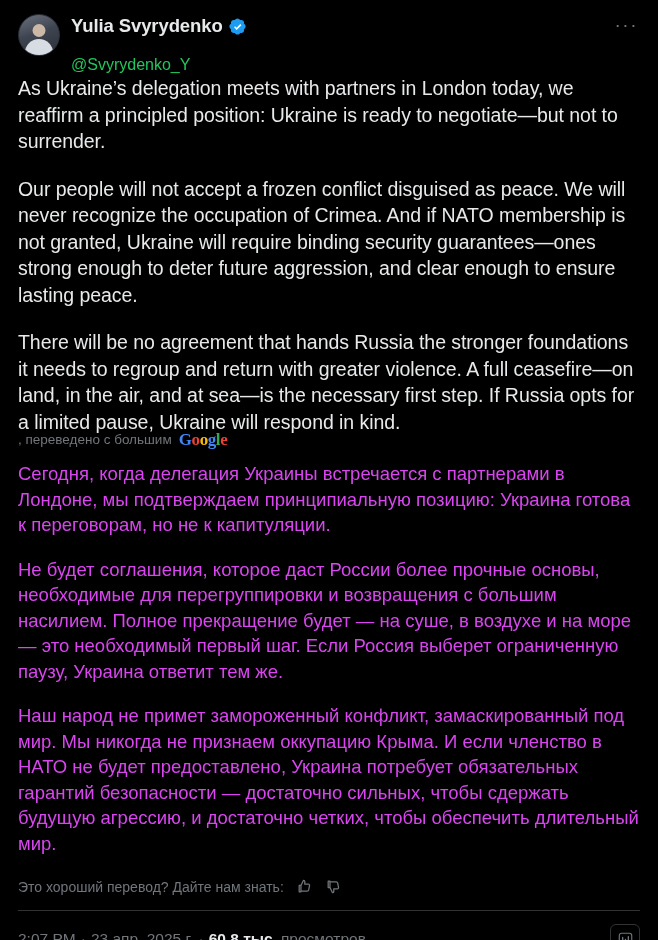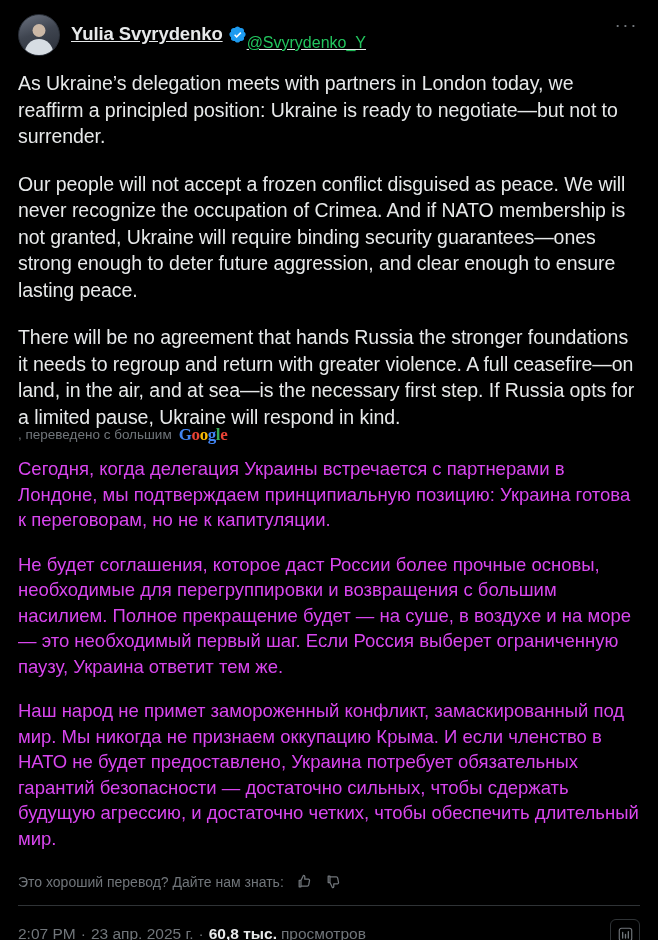--- a/index.html
+++ b/index.html
@@ -55,24 +55,23 @@
     left: 50%;
     bottom: -6px;
     transform: translateX(-50%);
     width: 28px;
     height: 22px;
     border-radius: 14px 14px 0 0;
     background: #d7dde3;
   }
   .names {
     display: flex;
-    flex-direction: row;
+    flex-direction: column;
     min-width: 0;
     padding-top: 1px;
-    text-decoration: underline;
   }
   .name-row {
     display: flex;
     align-items: center;
     gap: 5px;
   }
   .display-name {
     font-size: 18.5px;
     font-weight: bold;
     color: #e7e9ea;
@@ -97,21 +96,20 @@
     color: #71767b;
     font-size: 19px;
     line-height: 14px;
     letter-spacing: 1.5px;
     padding: 4px 2px 0 10px;
     cursor: pointer;
     user-select: none;
   }
   
   .body {
-    margin-top: 14px;
   }
   .para {
     font-size: 19.5px;
     line-height: 26.5px;
     color: #e7e9ea;
     margin: 0 0 21px 0;
     letter-spacing: -0.05px;
   }
   .para:last-child { margin-bottom: 0; }
 

